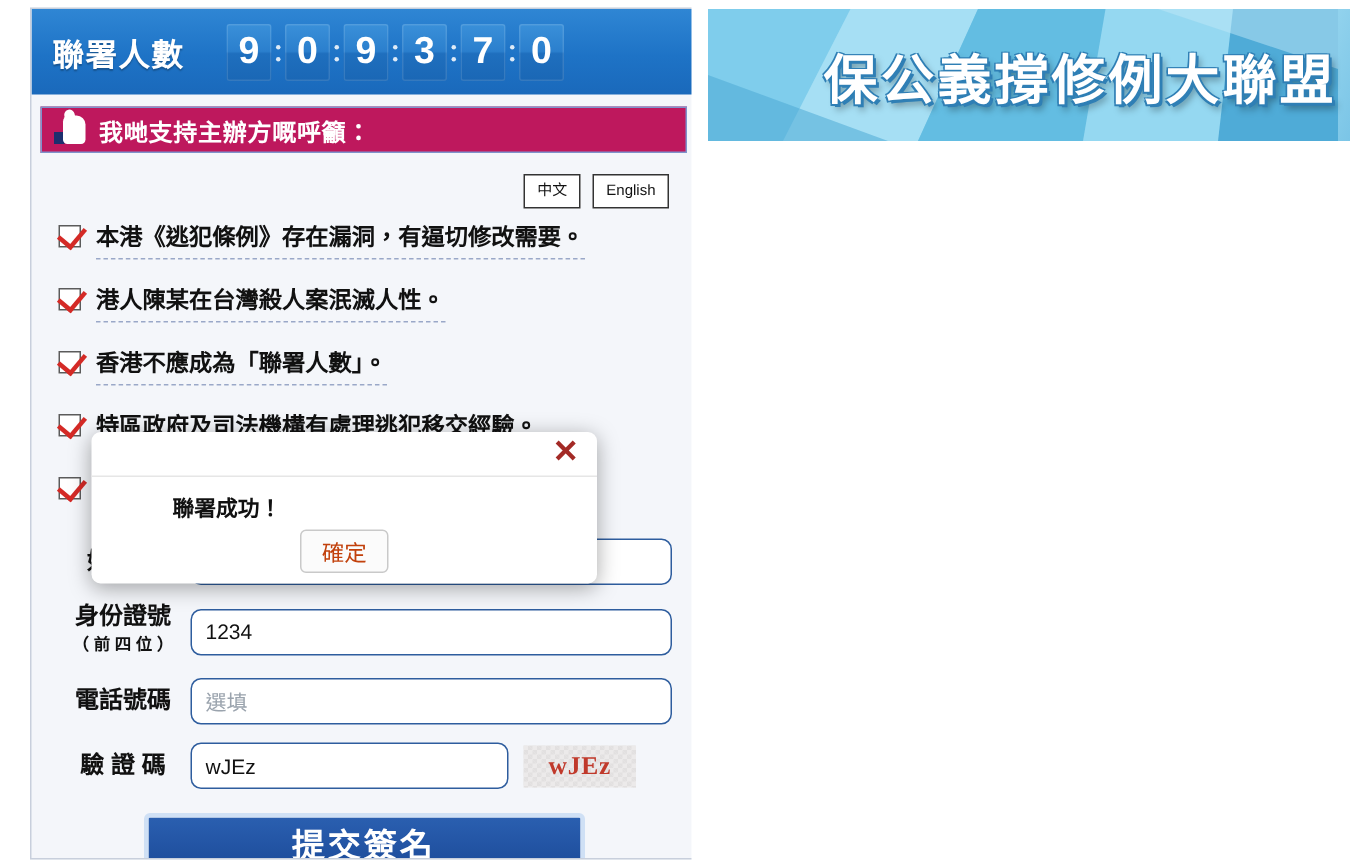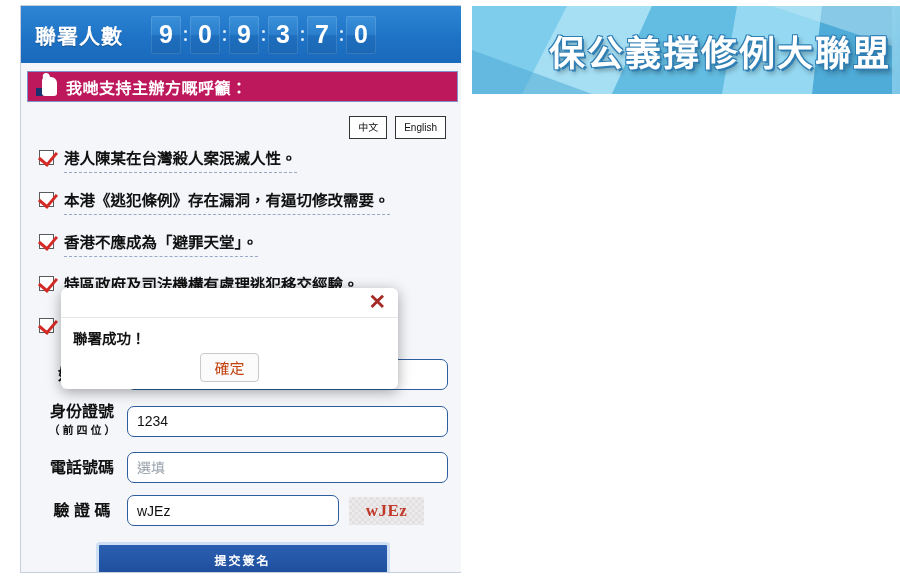--- a/index.html
+++ b/index.html
@@ -165,21 +165,21 @@
     font-family: "Liberation Serif", serif;
     font-size: 17px; font-weight: bold;
     letter-spacing: .5px;
   }
   #submit-wrap { padding: 4px 0 0 0; display: flex; justify-content: center; }
   #submit-button {
     width: 294px; height: 34px;
     background: linear-gradient(180deg,#2a5fb0 0%, #1f4f9e 100%);
     border: 3px solid #cfe0f5;
     border-radius: 4px;
-    color: #ffffff; font-size: 12px; font-weight: bold;
+    color: #ffffff; font-size: 22px; font-weight: bold;
     letter-spacing: 2px;
     cursor: pointer;
     font-family: "Liberation Sans", sans-serif;
   }
 
   
   #modal {
     position: absolute;
     left: 61px; top: 288px;
     width: 337px; height: 101px;
@@ -193,21 +193,21 @@
     border-bottom: 1px solid #e6e6e6;
   }
   #modal-close {
     position: absolute; right: 12px; top: 3px;
     color: #a32a26; font-size: 21px; font-weight: bold;
     line-height: 21px; cursor: pointer;
     font-family: "Liberation Sans", sans-serif;
   }
   #modal-message {
     padding: 9px 1px 0 12px;
-    font-size: 14.5px; color: #111; font-weight: bold;
+    font-size: 14.5px; color: #111; font-weight: bold; margin-left: 42px;
   }
   #modal-footer { display: flex; justify-content: center; margin-top: 5px; }
   #modal-ok {
     min-width: 54px;
     padding: 3px 13px;
     border: 1px solid #c9c9c9;
     border-radius: 4px;
     background: #fbfbfb;
     font-size: 15px; color: #c2410c;
     cursor: pointer;
@@ -267,23 +267,23 @@
     </div>
 
     <div id="form-card">
 
       <div id="lang-row">
         <button class="lang-btn">中文</button>
         <button class="lang-btn">English</button>
       </div>
 
       <div id="checklist">
+          <div class="check-item"><span class="check-box"></span><span class="check-text">本港《逃犯條例》存在漏洞，有逼切修改需要。</span></div>
           <div class="check-item"><span class="check-box"></span><span class="check-text">港人陳某在台灣殺人案泯滅人性。</span></div>
-          <div class="check-item"><span class="check-box"></span><span class="check-text">本港《逃犯條例》存在漏洞，有逼切修改需要。</span></div>
-          <div class="check-item"><span class="check-box"></span><span class="check-text">香港不應成為「避罪天堂」。</span></div>
+          <div class="check-item"><span class="check-box"></span><span class="check-text">香港不應成為「聯署人數」。</span></div>
           <div class="check-item"><span class="check-box"></span><span class="check-text">特區政府及司法機構有處理逃犯移交經驗。</span></div>
           <div class="check-item"><span class="check-box"></span><span class="check-text">修</span></div>
         </div>
 
       <div id="fields">
 
         <div class="field-row">
           <div class="field-label">姓　名</div>
           <input class="field-input" type="text" value="" style="">
         </div>

